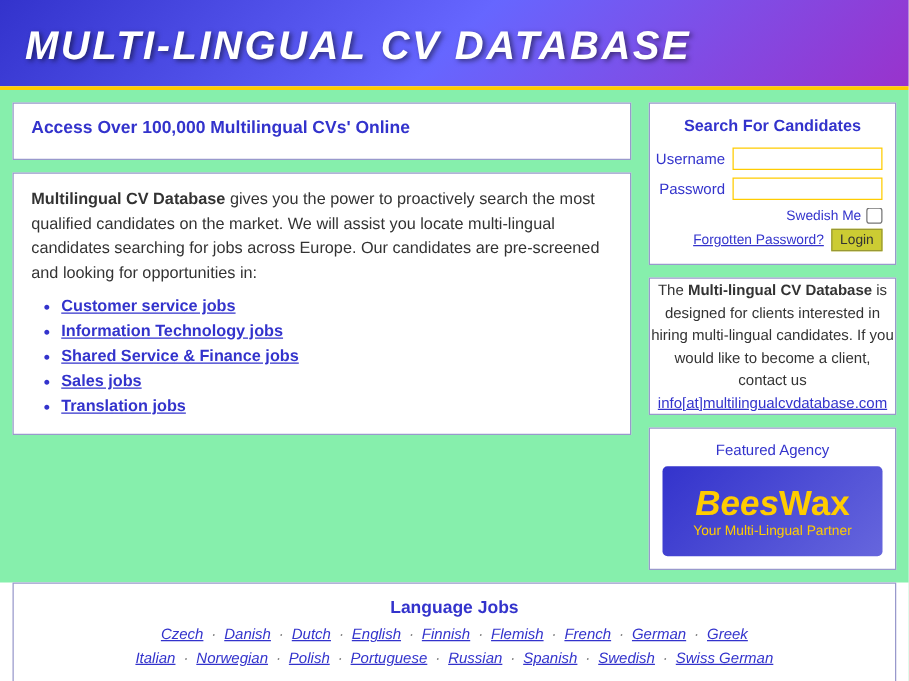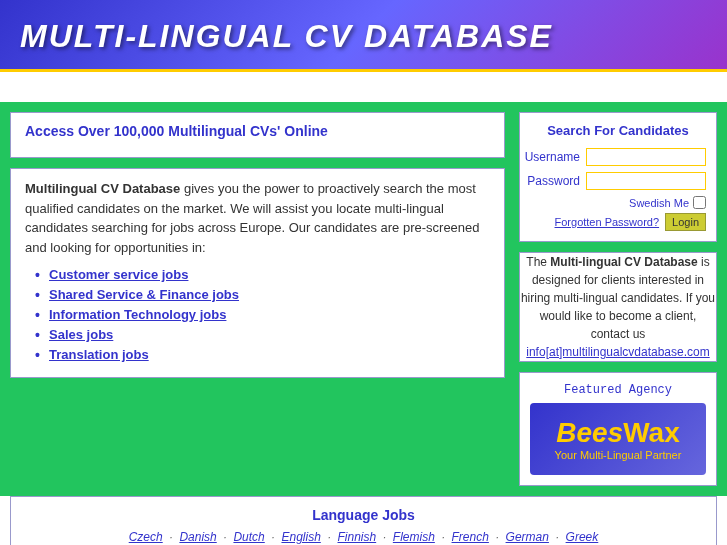--- a/index.html
+++ b/index.html
@@ -24,22 +24,21 @@
       letter-spacing: 2px;
       font-style: italic;
       text-shadow: 2px 2px 4px rgba(0,0,0,0.5);
     }
 
     
     .main-content {
       display: flex;
       gap: 4px;
       padding: 10px;
-      background: #22c55e;
-      margin-top: 30px;
+      background: #86efac;
     }
 
     
     .left-col {
       flex: 1;
       display: flex;
       flex-direction: column;
       gap: 10px;
     }
 
@@ -199,21 +198,20 @@
     .agency-box {
       border: 1px solid #9999cc;
       padding: 10px;
       background: #fff;
       text-align: center;
     }
     .agency-box .featured-label {
       color: #3333cc;
       font-size: 12px;
       margin-bottom: 6px;
-      font-family: Liberation Mono, monospace;
     }
     .agency-banner {
       background: linear-gradient(135deg, #3333cc, #6666dd);
       padding: 14px 10px;
       border-radius: 4px;
     }
     .agency-banner .beeswax {
       color: #ffcc00;
       font-size: 28px;
       font-weight: bold;
@@ -273,22 +271,22 @@
       <h2>Access Over 100,000 Multilingual CVs' Online</h2>
     </div>
 
     <div class="description-box">
       <p>
         <span class="bold-brand">Multilingual CV Database</span>
         <span> gives you the power to proactively search the most qualified candidates on the market. We will assist you locate multi-lingual candidates searching for jobs across Europe. Our candidates are pre-screened and looking for opportunities in:</span>
       </p>
       <ul>
         <li><a href="#">Customer service jobs</a></li>
+        <li><a href="#">Information Technology jobs</a></li>
         <li><a href="#">Shared Service &amp; Finance jobs</a></li>
-        <li><a href="#">Information Technology jobs</a></li>
         <li><a href="#">Sales jobs</a></li>
         <li><a href="#">Translation jobs</a></li>
       </ul>
     </div>
 
   </div>
 
   <div class="right-col">
 
     <div class="login-box">

